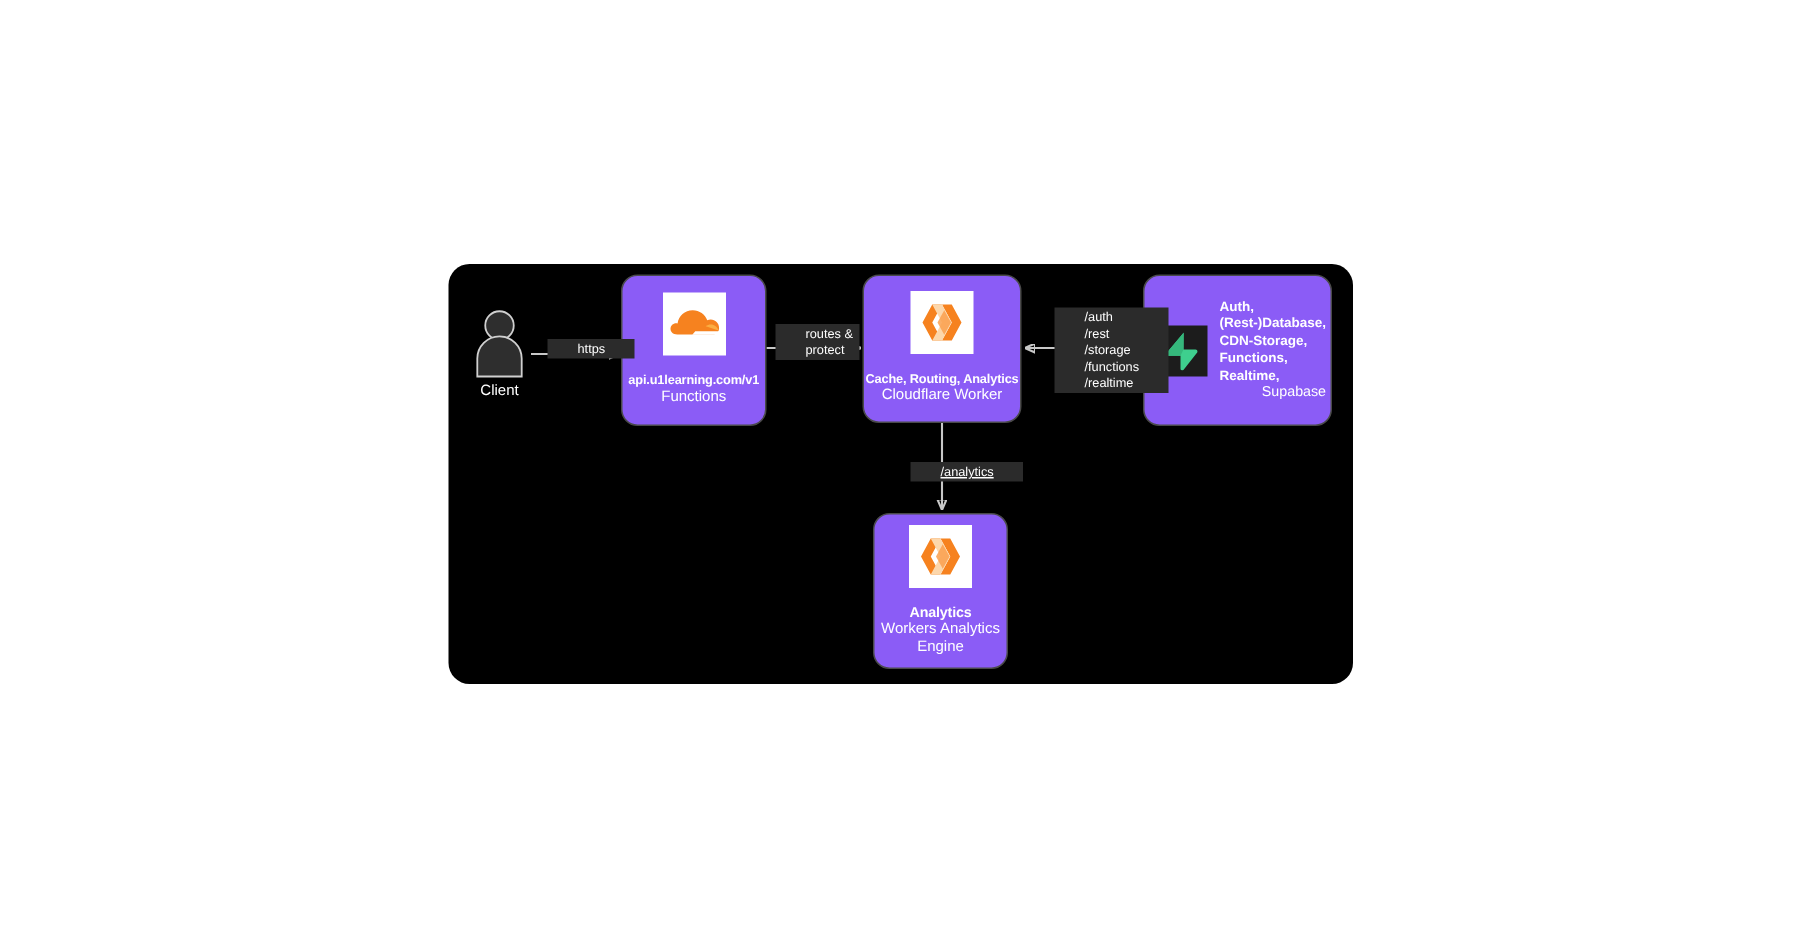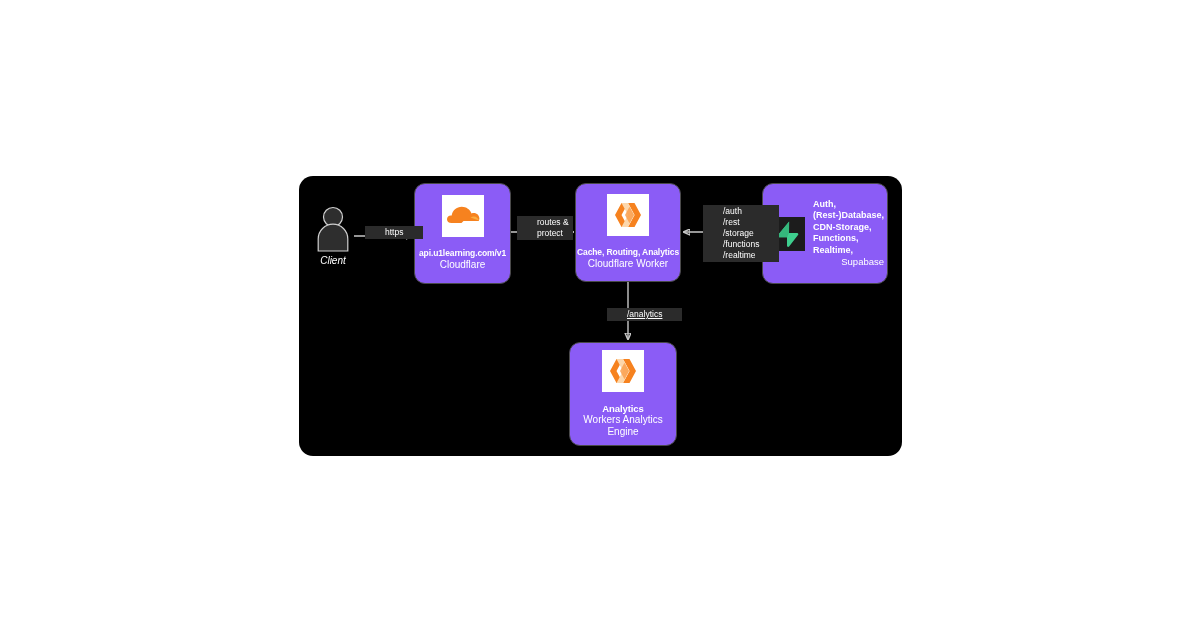--- a/index.html
+++ b/index.html
@@ -83,21 +83,20 @@
     position: absolute;
     display: flex;
     flex-direction: column;
     align-items: center;
   }
   #client-label {
     color: #ffffff;
     font-size: 10px;
     margin-top: 3px;
     line-height: 12px;
-    font-style: italic;
   }
 
   
   .edge-label {
     position: absolute;
     background: #2b2b2b;
     color: #ffffff;
     font-size: 8.5px;
     line-height: 11px;
     padding: 1px 20px;
@@ -172,21 +171,21 @@
                    C23.3 10.8 27.1 13.6 28.5 17.5 C29.2 17.2 30 17.05 30.8 17.05
                    C33.9 17.05 36.4 19.5 36.4 22.6 C36.4 25.1 34.6 27 32.2 27 Z" fill="#f6821f"></path>
           <path d="M30.2 27 L36.4 27 C36.4 27 34.6 27 32.2 27 Z" fill="#fbad41"></path>
           <path d="M18.5 27.1 L36.2 27.1 C36.4 26.4 36.4 25.6 36.3 24.9
                    L20.5 24.9 Z" fill="#ffffff"></path>
           <path d="M27.5 21.5 L36.0 24.4 C35.3 22.1 33.3 20.4 30.8 20.4
                    C29.6 20.4 28.5 20.8 27.6 21.4 Z" fill="#fbad41"></path>
         </svg>
       </div>
       <div class="node-title" style="margin-top:11px;">api.u1learning.com/v1</div>
-      <div class="node-sub">Cloudflare</div>
+      <div class="node-sub">Functions</div>
     </div>
 
     <div class="node" id="node-worker" style="left:276px; top:7px; width:106px; height:99px;">
       <div class="logo-tile">
         <svg width="40" height="40" viewBox="0 0 40 40">
           <path d="M7 20 L13.5 8 L20 8 L13.5 20 L20 32 L13.5 32 Z" fill="#f6821f"></path>
           <path d="M33 20 L26.5 32 L20 32 L26.5 20 L20 8 L26.5 8 Z" fill="#f6821f"></path>
           <path d="M13.5 8 L20 8 L26.5 20 L20 32 L13.5 32 L20 20 Z" fill="#fcd7ac"></path>
           <path d="M17 20 L21.5 11.8 L26 20 L21.5 28.2 Z" fill="#faa04e" opacity="0.85"></path>
         </svg>
@@ -209,21 +208,21 @@
       <div id="supabase-text">
         <div id="supabase-bold">Auth,
 (Rest-)Database,
 CDN-Storage,
 Functions,
 Realtime,</div>
         <div id="supabase-name">Supabase</div>
       </div>
     </div>
 
-    <div class="node" id="node-analytics" style="left:270px; top:166px; width:108px; height:104px;">
+    <div class="node" id="node-analytics" style="left:283px; top:166px; width:90px; height:104px;">
       <div class="logo-tile">
         <svg width="40" height="40" viewBox="0 0 40 40">
           <path d="M7 20 L13.5 8 L20 8 L13.5 20 L20 32 L13.5 32 Z" fill="#f6821f"></path>
           <path d="M33 20 L26.5 32 L20 32 L26.5 20 L20 8 L26.5 8 Z" fill="#f6821f"></path>
           <path d="M13.5 8 L20 8 L26.5 20 L20 32 L13.5 32 L20 20 Z" fill="#fcd7ac"></path>
           <path d="M17 20 L21.5 11.8 L26 20 L21.5 28.2 Z" fill="#faa04e" opacity="0.85"></path>
         </svg>
       </div>
       <div class="node-title" style="margin-top:11px; font-size:9.5px;">Analytics</div>
       <div class="node-sub" style="white-space:pre-line;">Workers Analytics

